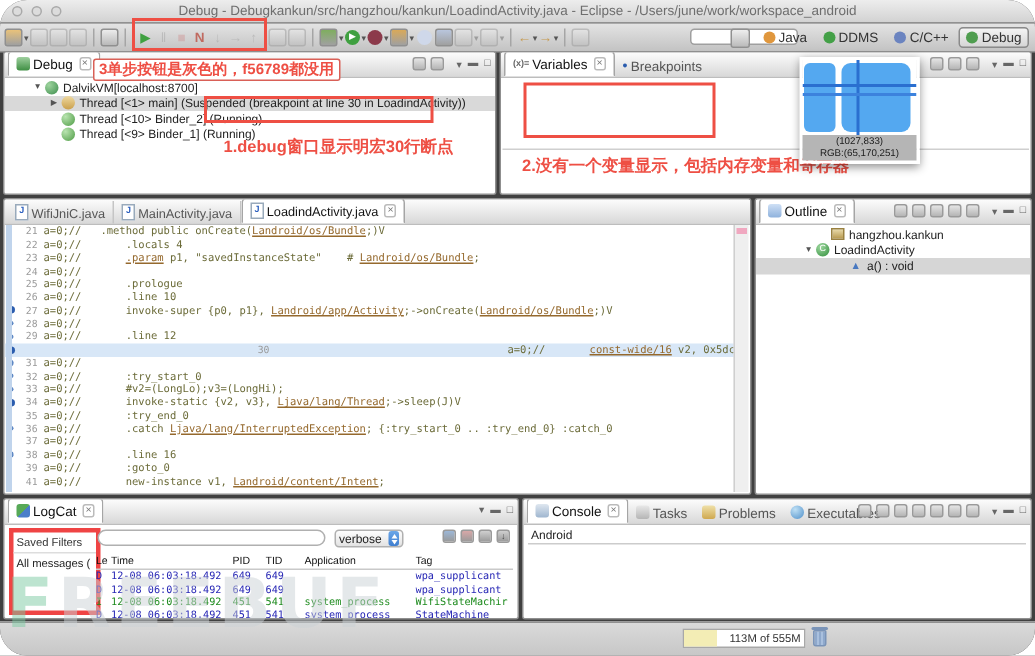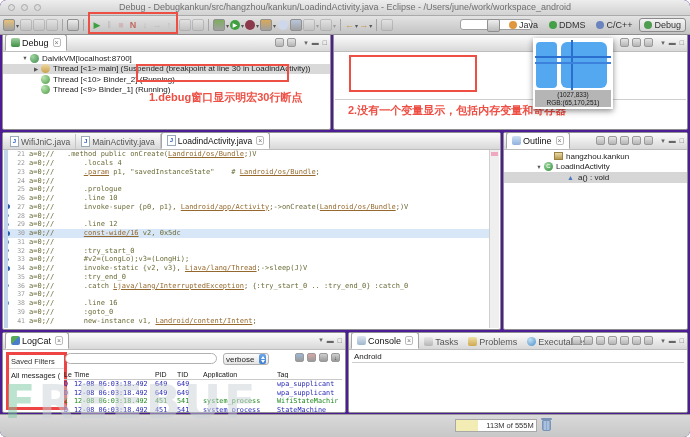--- a/index.html
+++ b/index.html
@@ -1,16 +1,16 @@
 <!DOCTYPE html>
 <html><head>
 <meta charset="utf-8">
 <style>
   html,body{margin:0;padding:0;background:#ffffff;}
-  #window{position:relative;width:690px;height:437px;background:#4c1d95;border-radius:6px;overflow:hidden;
+  #window{position:relative;width:690px;height:437px;background:#404040;border-radius:18px;overflow:hidden;
           font-family:"Liberation Sans",sans-serif;-webkit-font-smoothing:antialiased;}
   
   .titlebar{position:absolute;top:0;left:0;right:0;height:15px;background:linear-gradient(#ededed,#d2d2d2);
             border-bottom:1px solid #aaa;border-radius:6px 6px 0 0;}
   .tdot{position:absolute;top:4px;width:7px;height:7px;border-radius:50%;background:#dcdcdc;border:1px solid #a9a9a9;box-sizing:border-box;}
   .title-text{position:absolute;left:0;right:0;text-align:center;font-size:9px;color:#6e6e6e;line-height:15px;white-space:nowrap;}
   
   .toolbar{position:absolute;top:16px;left:0;right:0;height:18px;background:linear-gradient(#e3e3e3,#c3c3c3);
            border-bottom:1px solid #979797;display:flex;align-items:center;padding-left:3px;gap:1px;}
   .ticon{display:flex;align-items:center;justify-content:center;height:14px;min-width:12px;}
@@ -81,21 +81,21 @@
   .mag-vline{position:absolute;left:36px;top:0;width:2px;height:50px;background:#2a6fd0;}
   .mag-hline1{position:absolute;left:0;top:16px;height:2px;width:100%;background:#2a6fd0;}
   .mag-hline2{position:absolute;left:0;top:22px;height:2px;width:100%;background:#3c82dd;}
   #mag-label{background:#b5b5b5;text-align:center;font-size:6.5px;color:#1a1a1a;padding:1px 0;line-height:7.5px;}
   
   .etab{height:15px;display:flex;align-items:center;gap:2px;padding:0 5px;font-size:8.5px;color:#555;border-right:1px solid #c5c5c5;}
   .etab.active{background:#fff;border:1px solid #a5a5a5;border-bottom:1px solid #fff;border-radius:3px 3px 0 0;color:#111;}
   .jicon{width:7px;height:9px;border:1px solid #9ab;background:#fff;color:#2b5fbf;font-size:6px;line-height:9px;text-align:center;font-weight:bold;}
   #code-lines{position:absolute;top:17px;left:0;right:10px;bottom:0;font-family:"DejaVu Sans Mono",monospace;font-size:7px;overflow:hidden;}
   .cline{height:8.75px;display:flex;align-items:center;}
-  .cline.cur{background:#d8e7f7;}
+  .cline.cur{background:#d8e7f7;justify-content:space-between;}
   .cmk{width:9px;height:8.75px;display:flex;align-items:center;justify-content:center;flex:0 0 auto;}
   .bpt{width:5px;height:5px;border-radius:50%;background:#2a5cae;}
   .mdot{width:3.5px;height:3.5px;border-radius:50%;background:#5d87c4;}
   .clnum{width:13px;text-align:right;color:#9a9a9a;padding-right:4px;flex:0 0 auto;font-size:6.5px;}
   .ctext{white-space:pre;color:#6b6b38;}
   .lk{text-decoration:underline;color:#95692d;}
   #gutter-strip{position:absolute;left:1px;top:17px;width:4px;bottom:1px;background:#c0d4ec;z-index:5;}
   #ed-scroll{position:absolute;right:1px;top:17px;bottom:1px;width:9px;background:#efefef;border-left:1px solid #cfcfcf;}
   #ed-mark{position:absolute;right:2px;top:19px;width:7px;height:4px;background:#f0a8c0;z-index:6;}
   
@@ -300,20 +300,31 @@
           <span class="ticn i-thread-running"></span>
           <span class="ttext">Thread [&lt;9&gt; Binder_1] (Running)</span>
         </div>
       </div>
     <div class="rrect" id="dbg-rect"></div>
     <div class="rednote" id="note1">1.debug窗口显示明宏30行断点</div>
   </div>
 
   <div class="panel" id="vars-panel">
     <div class="tabstrip">
+      <span style="display:flex;align-items:flex-end;">
+          <span class="vtab active">
+            <span class="tabglyph" style="color: rgb(102, 102, 102);">(x)=</span>
+            <span class="vtlabel">Variables</span>
+            <span class="tclose">×</span>
+          </span>
+          <span class="vtab">
+            <span class="tabglyph" style="color: rgb(42, 92, 174);">●</span>
+            <span class="vtlabel">Breakpoints</span>
+          </span>
+        </span>
       <span class="pbtns">
         <span class="picons">
             <span class="gicon"></span>
             <span class="gicon"></span>
             <span class="gicon"></span>
           </span>
       <span>▾</span>
           <span>▬</span>
           <span>□</span>
         </span>
@@ -622,20 +633,21 @@
   </div>
 
   <div class="statusbar">
     <div id="heap">
       <div id="heap-fill"></div>
       <div id="heap-text">113M of 555M</div>
     </div>
     <div id="gc-btn"></div>
   </div>
 
+  <div id="note3">3单步按钮是灰色的，f56789都没用</div>
   <div id="magnifier">
     <div id="mag-view">
       <div class="mag-blue1"></div>
       <div class="mag-blue2"></div>
       <div class="mag-vline"></div>
       <div class="mag-hline1"></div>
       <div class="mag-hline2"></div>
     </div>
     <div id="mag-label">
       <div>(1027,833)</div>

